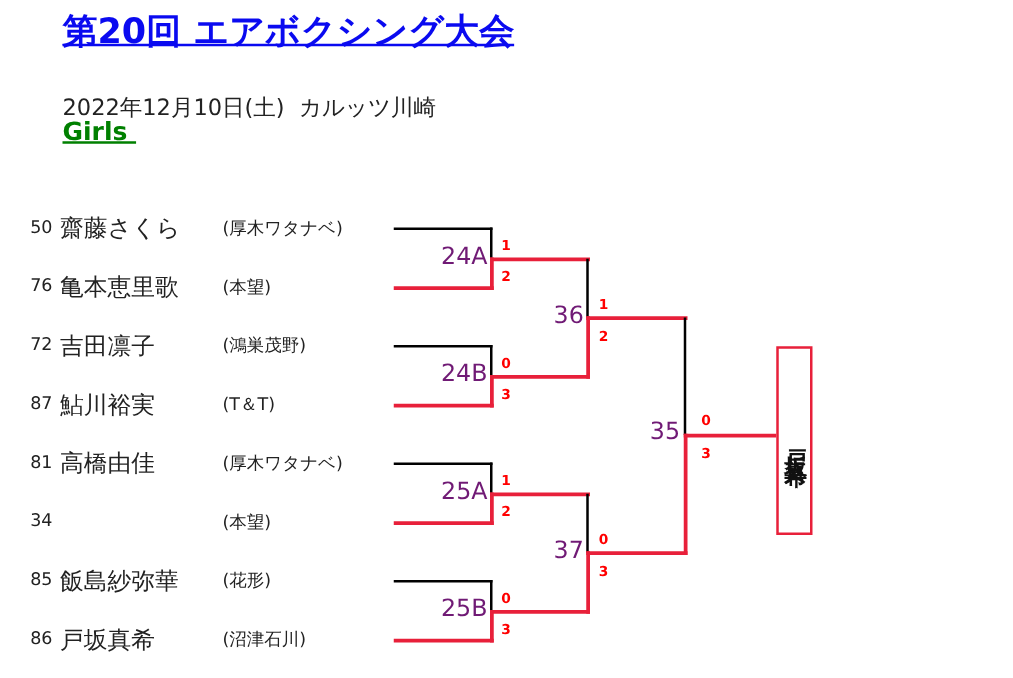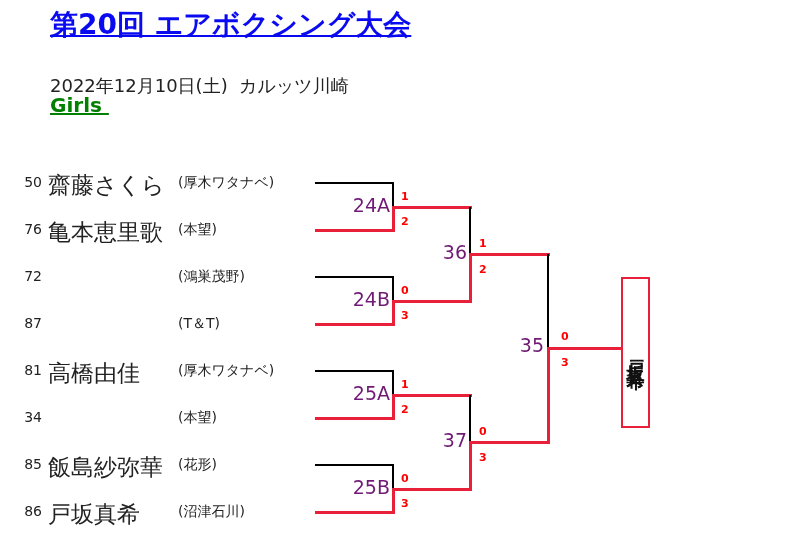--- a/index.html
+++ b/index.html
@@ -8,21 +8,21 @@
     .abs { position: absolute; }
     .title { left: 50px; top: 6px; font-size: 28px; font-weight: bold; color: #0a0af0;
              text-decoration: underline; text-decoration-thickness: 2px; white-space: nowrap; cursor: pointer; }
     .date { left: 50px; top: 57px; font-size: 18px; color: #222; white-space: pre; margin-top: 17px; }
     .cat { left: 50px; top: 93px; font-size: 20px; font-weight: bold; color: #008000;
            text-decoration: underline; text-decoration-thickness: 2px; white-space: pre; cursor: pointer; }
 
     .row { position: absolute; left: 0; height: 26px; width: 312px; }
     .row .seed { position: absolute; left: 14px; width: 28px; text-align: right; top: 4px;
                  font-size: 14px; color: #222; }
-    .row .name { position: absolute; left: 48px; top: 0px; font-size: 23px; color: #222; white-space: nowrap; font-family: Liberation Serif, serif; }
+    .row .name { position: absolute; left: 48px; top: 0px; font-size: 19px; color: #222; white-space: nowrap; font-family: Liberation Serif, serif; }
     .row .club { position: absolute; left: 178px; top: 4px; font-size: 14px; color: #222; white-space: nowrap; }
 
     .bk { position: absolute; background: #000; }
     .rd { position: absolute; background: #e8203a; }
     .h.bk { height: 2px; }
     .h.rd { height: 3px; }
     .v.bk { width: 2px; }
     .v.rd { width: 3px; }
 
     .mlabel { position: absolute; font-size: 19px; color: #701a75; text-align: right; height: 22px; line-height: 22px; width: 60px; white-space: nowrap; }
@@ -45,24 +45,26 @@
   <span class="name">齋藤さくら</span>
   <span class="club">(厚木ワタナベ)</span>
 </div>
 <div class="row" style="top:217px">
   <span class="seed">76</span>
   <span class="name">亀本恵里歌</span>
   <span class="club">(本望)</span>
 </div>
 <div class="row" style="top:264px">
   <span class="seed">72</span>
+  <span class="name">吉田凛子</span>
   <span class="club">(鴻巣茂野)</span>
 </div>
 <div class="row" style="top:311px">
   <span class="seed">87</span>
+  <span class="name">鮎川裕実</span>
   <span class="club">(T＆T)</span>
 </div>
 <div class="row" style="top:358px">
   <span class="seed">81</span>
   <span class="name">高橋由佳</span>
   <span class="club">(厚木ワタナベ)</span>
 </div>
 <div class="row" style="top:405px">
   <span class="seed">34</span>
   <span class="club">(本望)</span>

